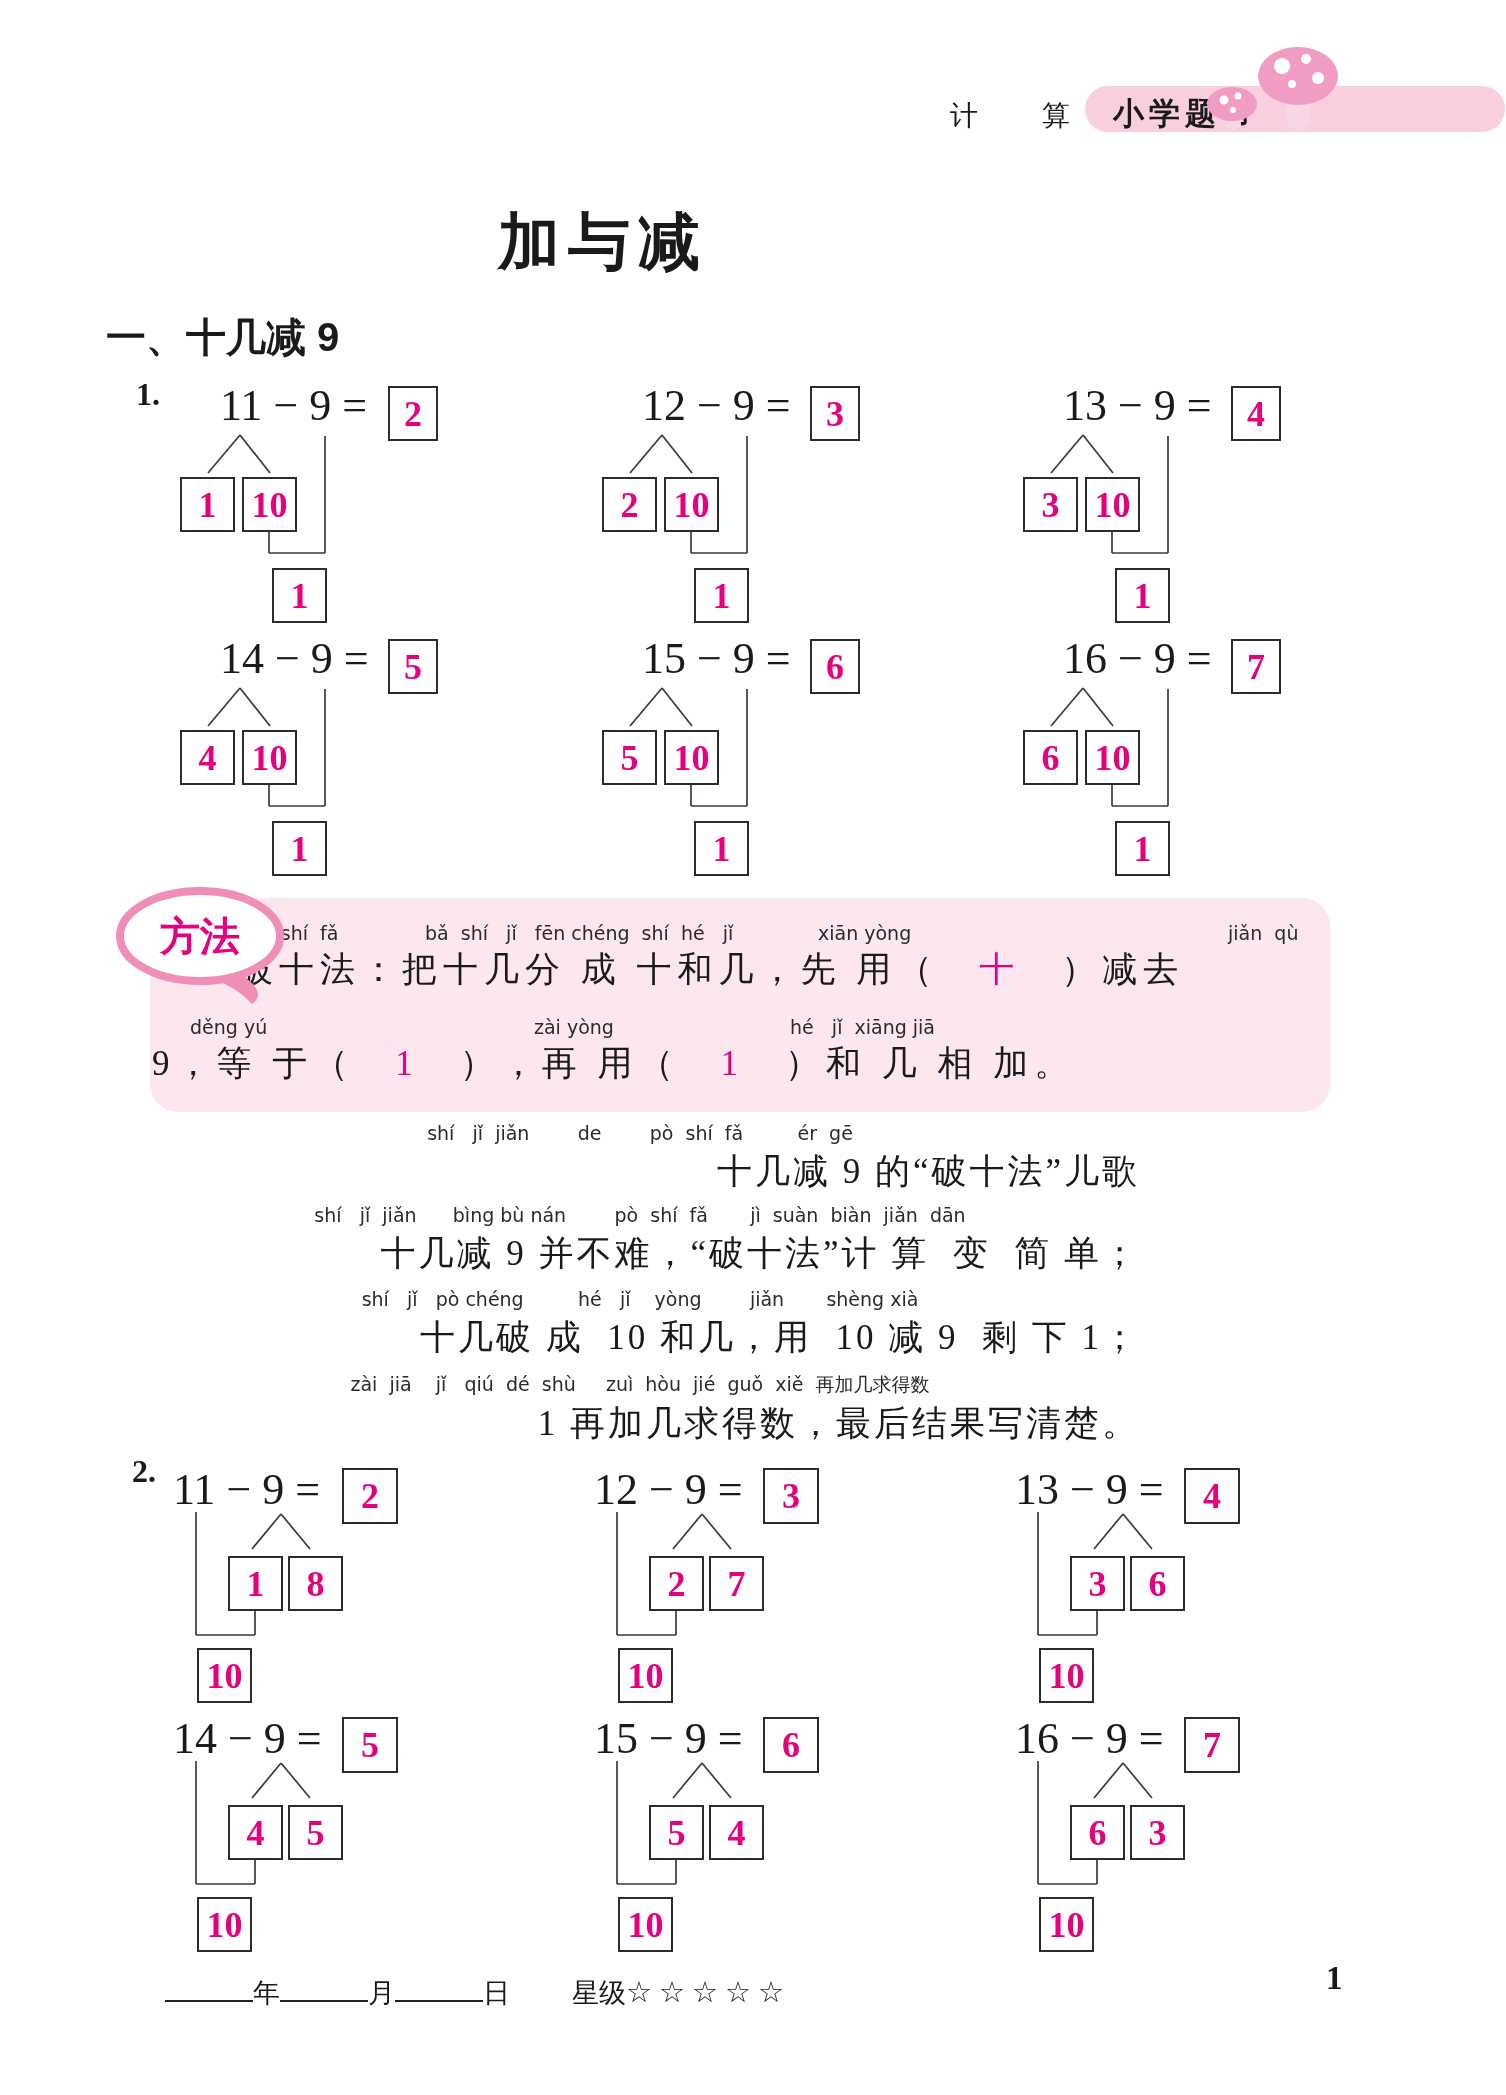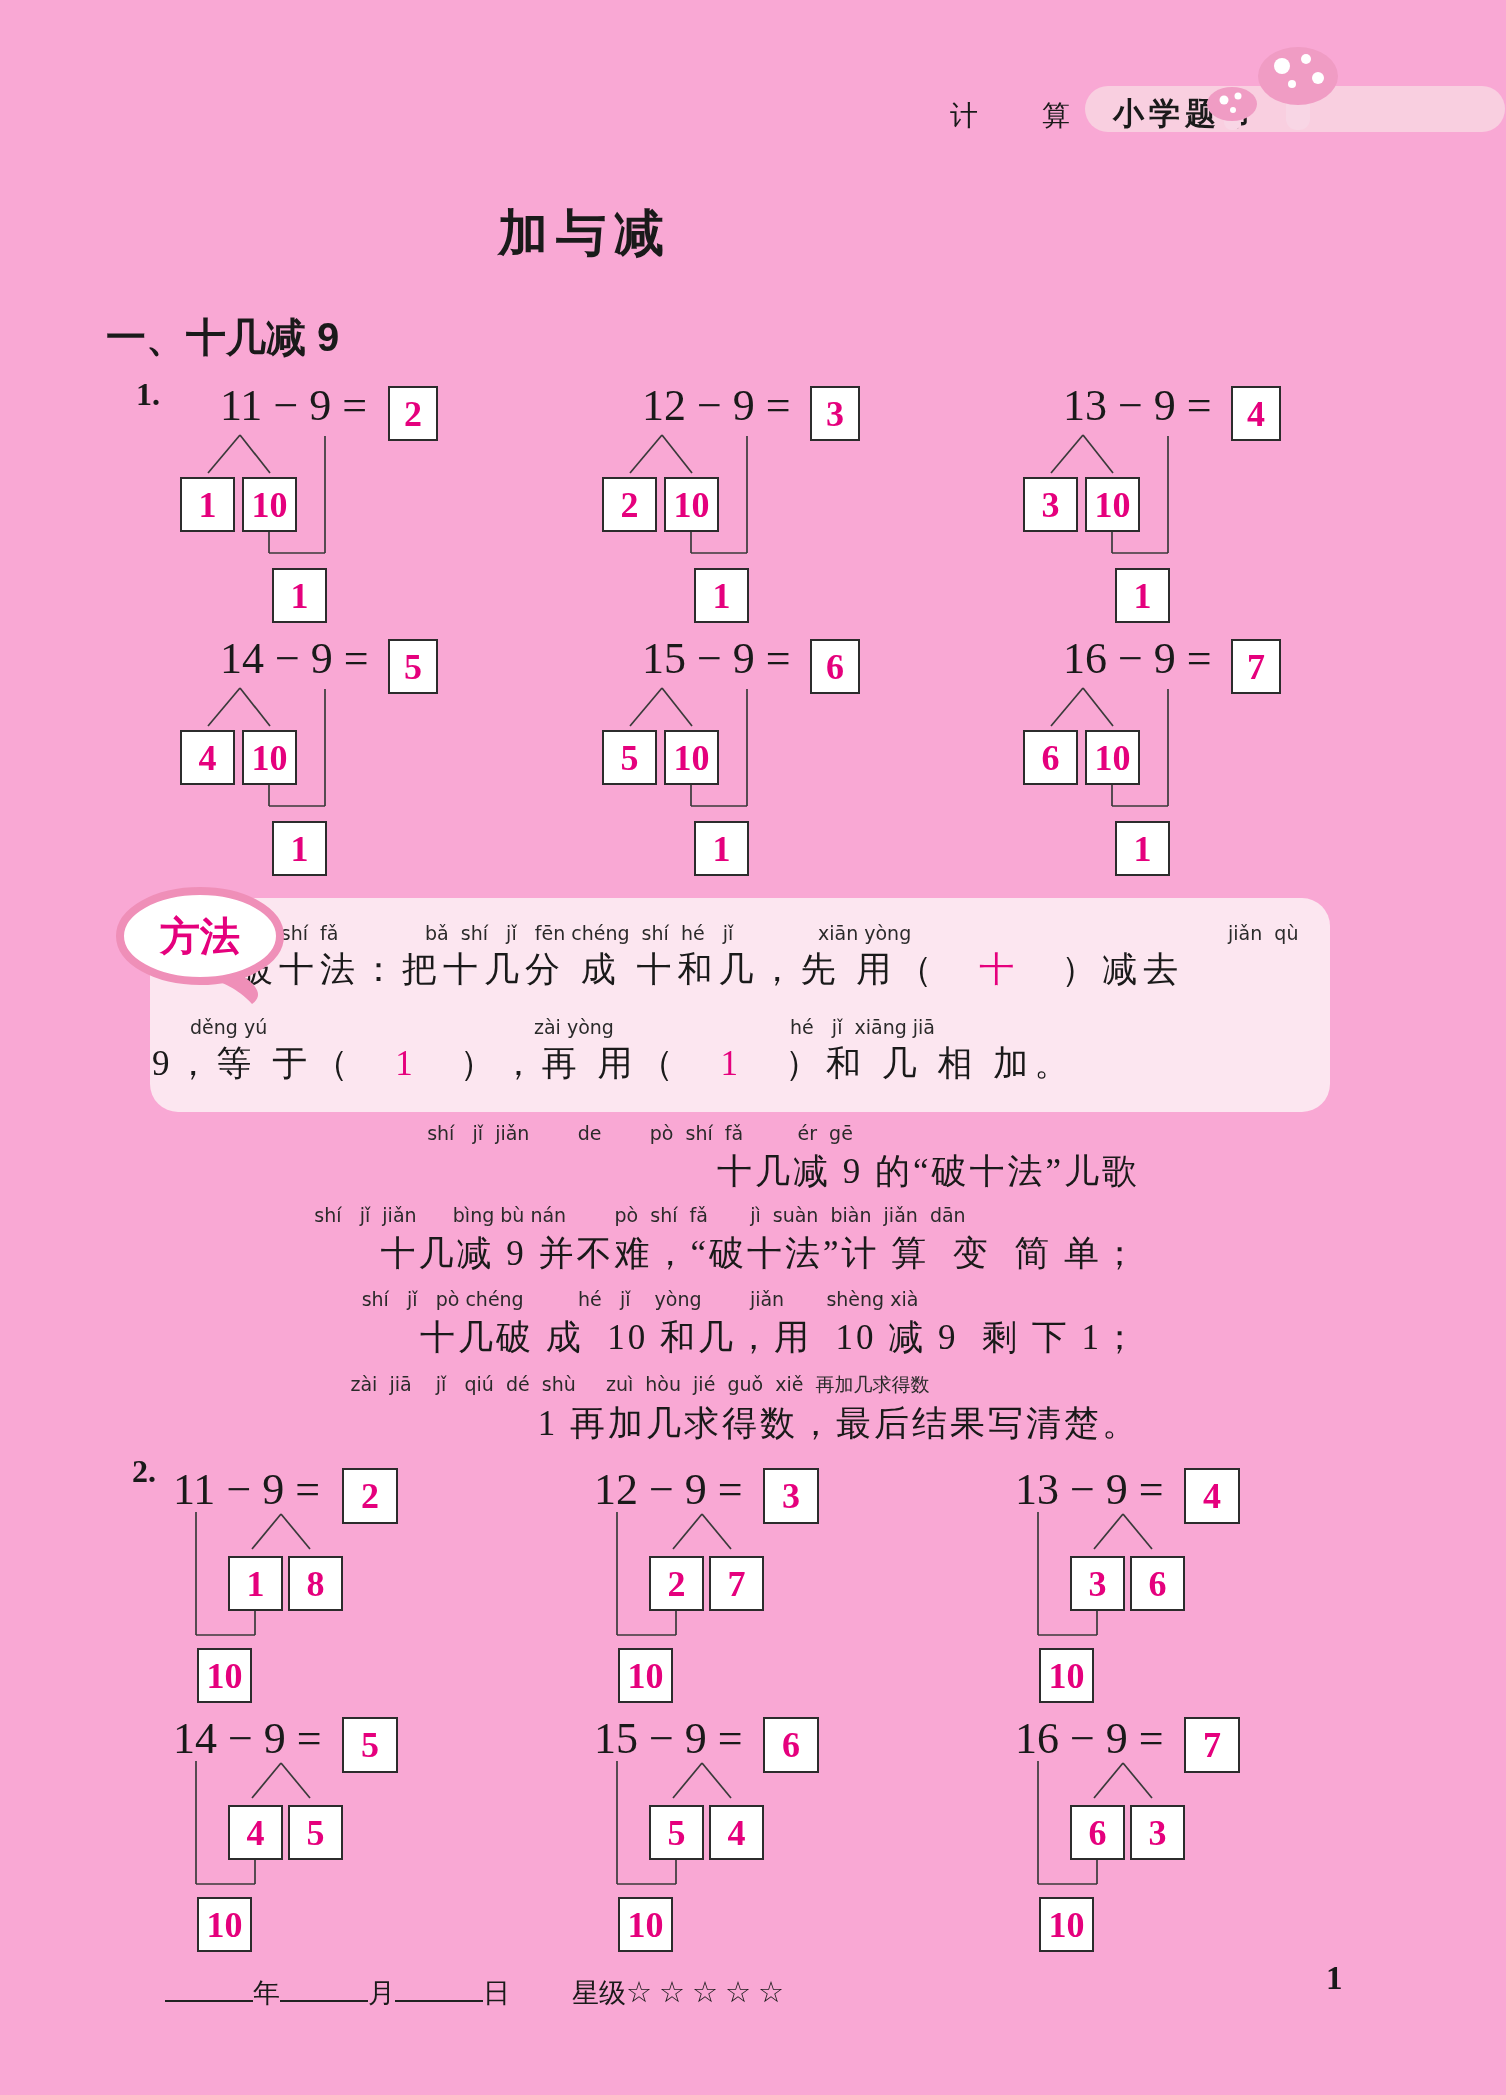--- a/index.html
+++ b/index.html
@@ -1,27 +1,27 @@
 <!DOCTYPE html>
 <html><head>
 <meta charset="utf-8">
 <style>
   html,body{margin:0;padding:0;background:#e9e9e9;}
-  .page{position:relative;width:1506px;height:2095px;background:#f9a8d4;margin:0 auto;
+  .page{position:relative;width:1506px;height:2095px;background:#ffffff;margin:0 auto;
         font-family:"Liberation Serif",serif;color:#1a1a1a;overflow:hidden;}
 
   
   .hdr-label{position:absolute;left:950px;top:97px;font-size:28px;letter-spacing:18px;white-space:nowrap;}
   .hdr-bar{position:absolute;left:1085px;top:86px;width:420px;height:46px;background:#f9cfe0;border-radius:23px;}
   .hdr-brand{position:absolute;left:1113px;top:93px;font-size:31px;font-weight:bold;
              font-family:"Liberation Sans",sans-serif;letter-spacing:5px;white-space:nowrap;}
   .mushrooms{position:absolute;left:1200px;top:42px;}
 
   
-  .title{position:absolute;left:498px;top:200px;font-size:50px;font-weight:900;letter-spacing:8px;white-space:nowrap;}
+  .title{position:absolute;left:498px;top:200px;font-size:62px;font-weight:900;letter-spacing:8px;white-space:nowrap;}
   .section{position:absolute;left:106px;top:310px;font-size:40px;font-weight:bold;
            font-family:Liberation Sans, sans-serif;white-space:nowrap;}
   .pnum{position:absolute;font-size:32px;font-weight:bold;}
   .pnum.n1{left:136px;top:376px;}
   .pnum.n2{left:132px;top:1453px;}
 
   
   .grp{position:absolute;width:270px;height:240px;}
   .p1g.c0{left:180px}.p1g.c1{left:602px}.p1g.c2{left:1023px}
   .p1g.r0{top:392px}.p1g.r1{top:645px}

